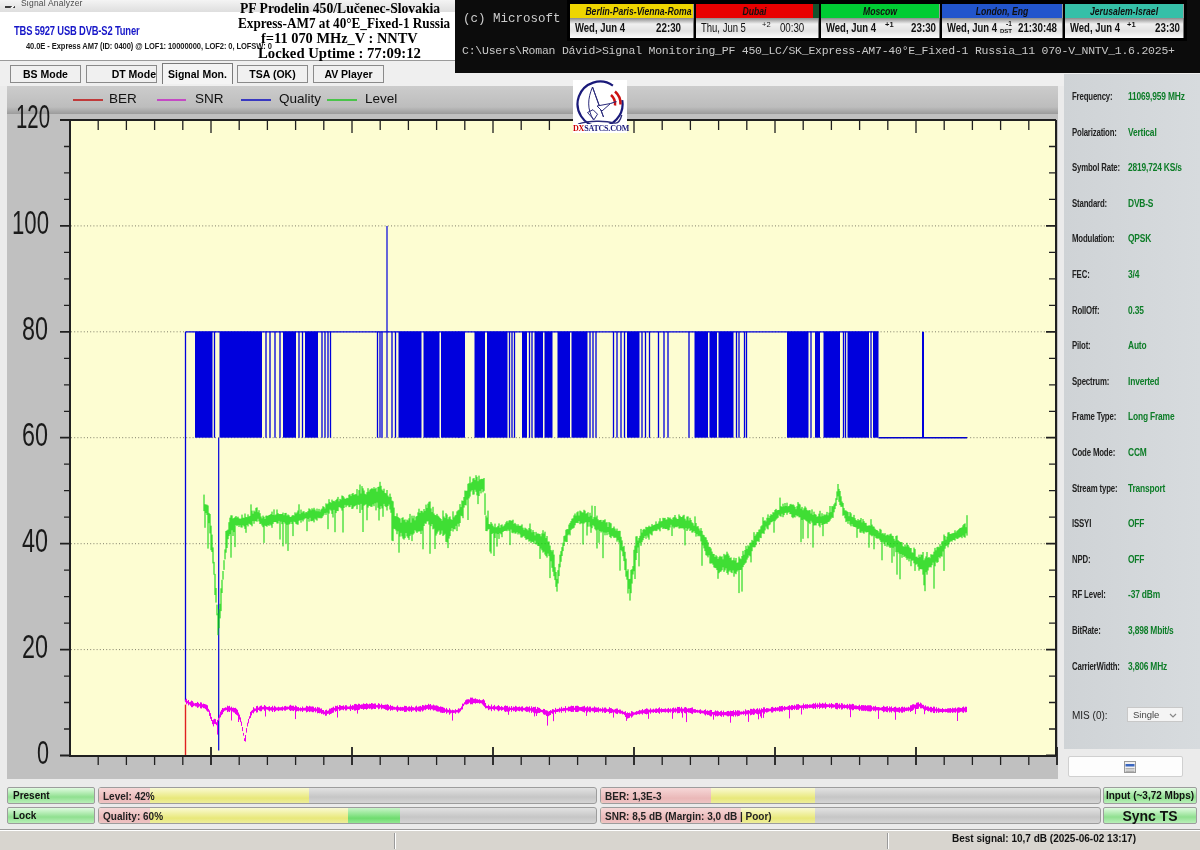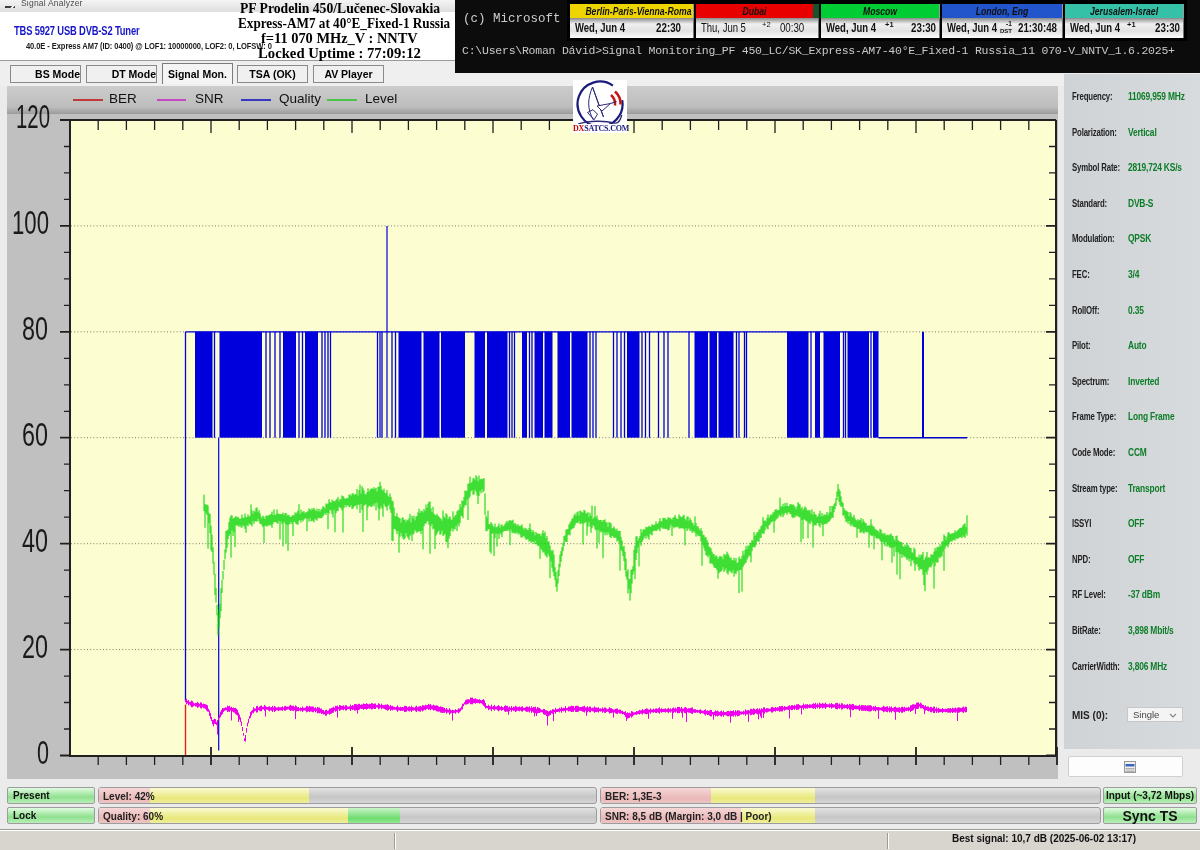--- a/index.html
+++ b/index.html
@@ -67,21 +67,21 @@
   </div>
 <div class="abs" style="left:1065px;top:3.5px;width:119px;height:14.5px;background:#35c0a8;border-right:1px solid #999">
 <div style="width:100%;text-align:center;font-size:11.5px;font-weight:bold;font-style:italic;color:#101010;line-height:14.5px;transform:scaleX(0.75);white-space:nowrap">Jerusalem-Israel</div>
   </div>
 <div class="abs" style="left:1065px;top:18px;width:119px;height:19.5px;background:linear-gradient(#8a8a8a,#f0f0f0 30%,#e2e2e2 65%,#fbfbfb);border-right:1px solid #777;font-size:12.5px;font-weight:bold;color:#111">
 <span style="position:absolute;left:5px;top:3px;transform:scaleX(0.76);transform-origin:left;white-space:nowrap">Wed, Jun 4</span>
     <span style="position:absolute;left:62px;top:2px;font-size:7.5px;letter-spacing:0">+1</span>
     <span style="position:absolute;right:3px;top:3px;transform:scaleX(0.78);transform-origin:right;white-space:nowrap">23:30</span>
   </div>
 
-<div class="abs" style="left:10px;top:65px;width:71px;height:18px;background:#f0f0f0;border:1px solid #8a8a8a;text-align:right;font-size:10.5px;font-weight:bold;line-height:17px">BS Mode</div>
+<div class="abs" style="left:10px;top:65px;width:71px;height:18px;background:#f0f0f0;border:1px solid #8a8a8a;text-align:center;font-size:10.5px;font-weight:bold;line-height:17px">BS Mode</div>
 <div class="abs" style="left:86px;top:65px;width:71px;height:18px;background:#f0f0f0;border:1px solid #8a8a8a;text-align:right;font-size:10.5px;font-weight:bold;line-height:17px">DT Mode</div>
 <div class="abs" style="left:162px;top:63px;width:71px;height:21px;background:#f4f4f4;border:1px solid #7a7a7a;border-bottom:none;text-align:center;font-size:10.5px;font-weight:bold;line-height:20px;z-index:3">Signal Mon.</div>
 <div class="abs" style="left:237px;top:65px;width:71px;height:18px;background:#f0f0f0;border:1px solid #8a8a8a;text-align:center;font-size:10.5px;font-weight:bold;line-height:17px">TSA (OK)</div>
 <div class="abs" style="left:313px;top:65px;width:71px;height:18px;background:#f0f0f0;border:1px solid #8a8a8a;text-align:center;font-size:10.5px;font-weight:bold;line-height:17px">AV Player</div>
 
 <svg width="1200" height="850" viewBox="0 0 1200 850" style="position:absolute;left:0;top:0">
 
 <rect x="7" y="86" width="1051" height="693" fill="#c0c0c0"></rect>
 <rect x="7" y="86" width="1051" height="28" fill="url(#lg)"></rect>
 <defs>
@@ -201,21 +201,21 @@
 <div class="abs" style="left:1072px;top:518.2000000000002px;font-size:10px;font-weight:bold;color:#222;letter-spacing:-0.2px;transform:scaleX(0.78);transform-origin:left">ISSYI</div>
 <div class="abs" style="left:1128px;top:518.2000000000002px;font-size:10px;font-weight:bold;color:#0d7d28;letter-spacing:-0.2px;transform:scaleX(0.84);transform-origin:left">OFF</div>
 <div class="abs" style="left:1072px;top:553.8000000000002px;font-size:10px;font-weight:bold;color:#222;letter-spacing:-0.2px;transform:scaleX(0.78);transform-origin:left">NPD:</div>
 <div class="abs" style="left:1128px;top:553.8000000000002px;font-size:10px;font-weight:bold;color:#0d7d28;letter-spacing:-0.2px;transform:scaleX(0.84);transform-origin:left">OFF</div>
 <div class="abs" style="left:1072px;top:589.4000000000002px;font-size:10px;font-weight:bold;color:#222;letter-spacing:-0.2px;transform:scaleX(0.78);transform-origin:left">RF Level:</div>
 <div class="abs" style="left:1128px;top:589.4000000000002px;font-size:10px;font-weight:bold;color:#0d7d28;letter-spacing:-0.2px;transform:scaleX(0.84);transform-origin:left">-37 dBm</div>
 <div class="abs" style="left:1072px;top:625.0000000000002px;font-size:10px;font-weight:bold;color:#222;letter-spacing:-0.2px;transform:scaleX(0.78);transform-origin:left">BitRate:</div>
 <div class="abs" style="left:1128px;top:625.0000000000002px;font-size:10px;font-weight:bold;color:#0d7d28;letter-spacing:-0.2px;transform:scaleX(0.84);transform-origin:left">3,898 Mbit/s</div>
 <div class="abs" style="left:1072px;top:660.6000000000003px;font-size:10px;font-weight:bold;color:#222;letter-spacing:-0.2px;transform:scaleX(0.78);transform-origin:left">CarrierWidth:</div>
 <div class="abs" style="left:1128px;top:660.6000000000003px;font-size:10px;font-weight:bold;color:#0d7d28;letter-spacing:-0.2px;transform:scaleX(0.84);transform-origin:left">3,806 MHz</div>
-<div class="abs" style="left:1072px;top:710px;font-size:10px;font-weight:bold;color:#222">MIS (0):</div>
+<div class="abs" style="left:1072px;top:710px;font-size:10px;font-weight:normal;color:#222">MIS (0):</div>
 <div class="abs" style="left:1127px;top:707px;width:56px;height:15px;background:#f4f4f4;border:1px solid #c8c8c8;font-size:9.5px;color:#444;line-height:14px;padding-left:5px">Single
 <svg width="8" height="5" style="position:absolute;right:5px;top:5px">
       <path d="M1,1 L4,4 L7,1" stroke="#888" stroke-width="1.2" fill="none"></path>
     </svg></div>
 <div class="abs" style="left:1068px;top:756px;width:115px;height:21px;background:#fdfdfd;border:1px solid #d0d0d0;border-radius:2px">
 <svg width="12" height="12" style="position:absolute;left:55px;top:4px">
       <rect x="0.5" y="0.5" width="11" height="11" fill="#f0f0f0" stroke="#999" stroke-width="1"></rect>
       <rect x="1.5" y="3" width="9" height="2.5" fill="#3a66c0"></rect>
       <rect x="1.5" y="7" width="9" height="1.5" fill="#b0b0b0"></rect>
       <rect x="1.5" y="9.5" width="9" height="1.5" fill="#b0b0b0"></rect>

